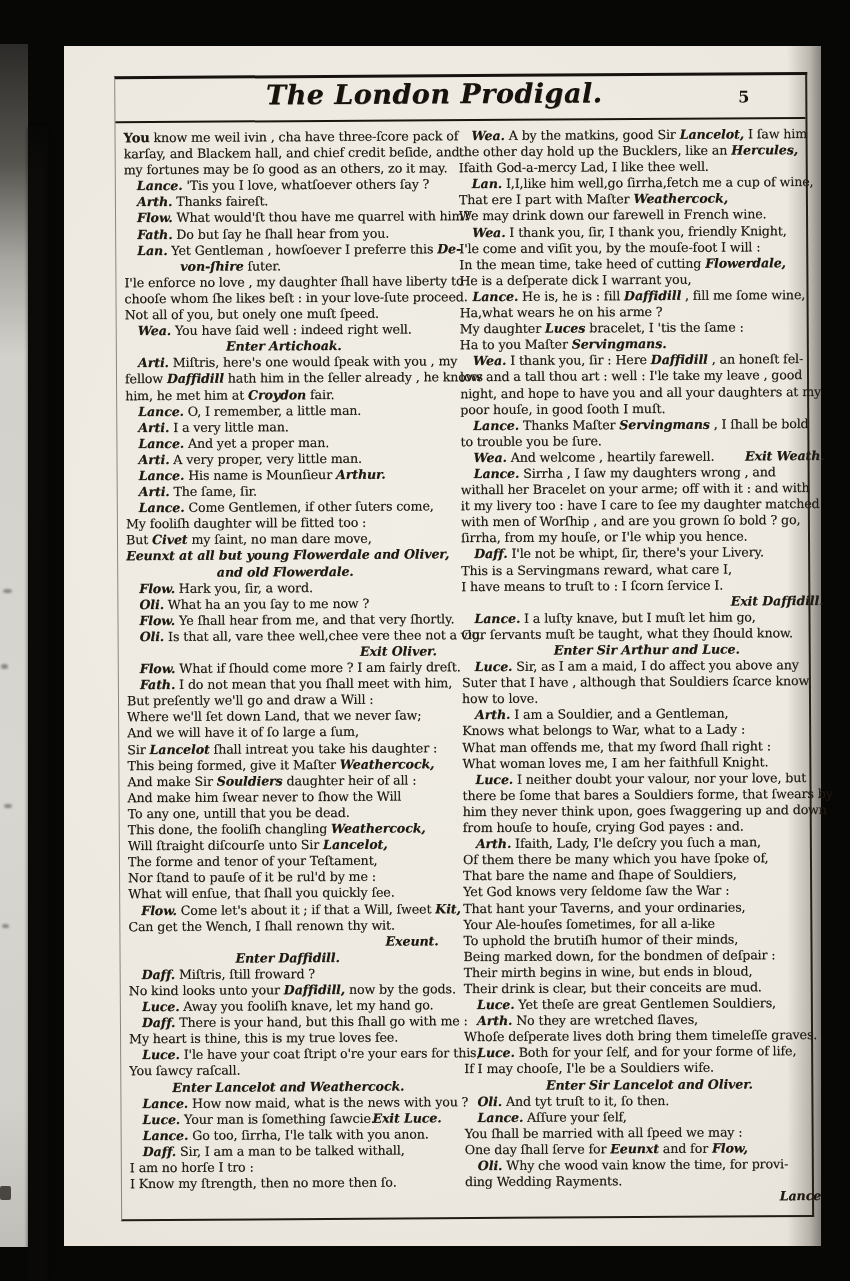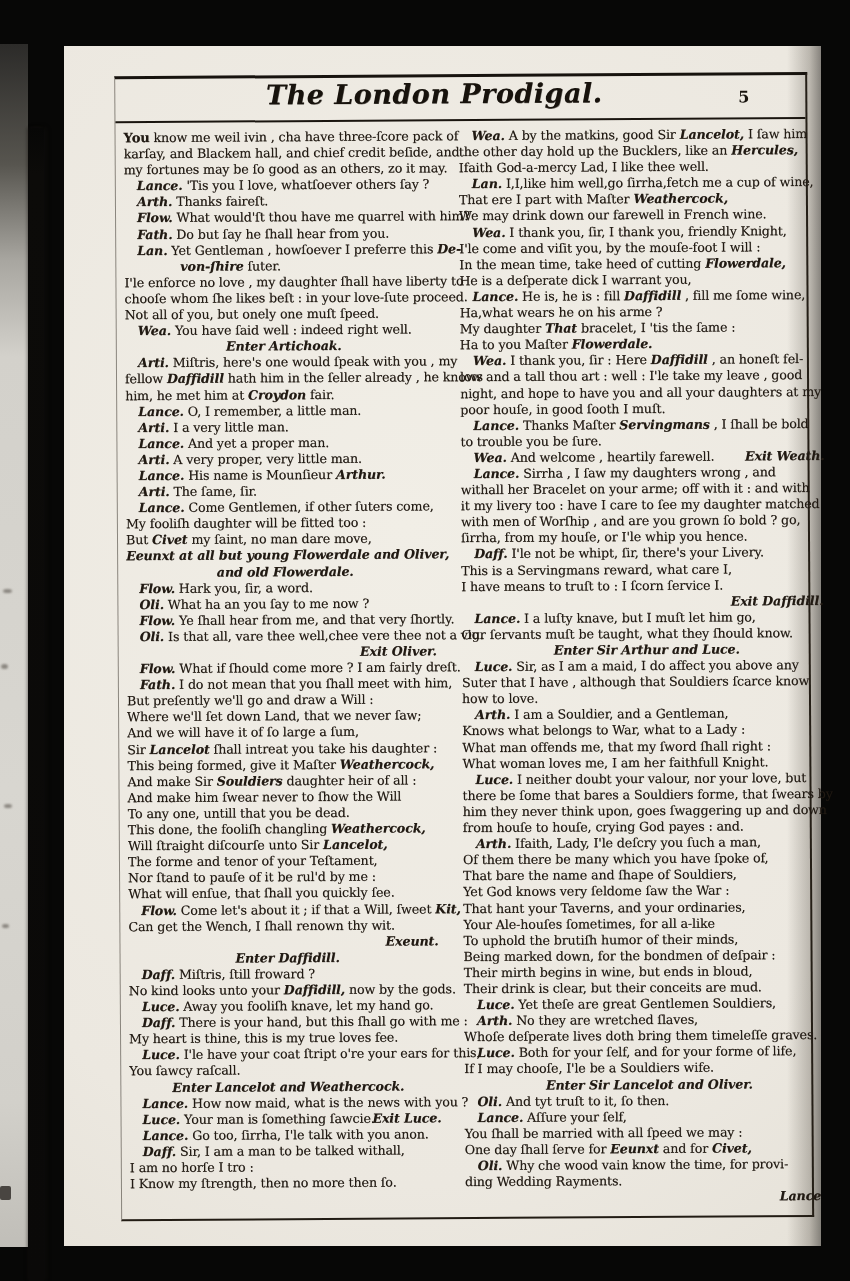--- a/index.html
+++ b/index.html
@@ -158,22 +158,22 @@
             <div class="line fl">Ifaith God-a-mercy Lad, I like thee well.</div>
             <div class="line sp"><i>Lan.</i> I,I,like him well,go ſirrha,fetch me a cup of wine,</div>
             <div class="line fl">That ere I part with Maſter <i>Weathercock,</i></div>
             <div class="line fl">We may drink down our farewell in French wine.</div>
             <div class="line sp"><i>Wea.</i> I thank you, ſir, I thank you, friendly Knight,</div>
             <div class="line fl">I'le come and viſit you, by the mouſe-foot I will :</div>
             <div class="line fl">In the mean time, take heed of cutting <i>Flowerdale,</i></div>
             <div class="line fl">He is a deſperate dick I warrant you,</div>
             <div class="line sp"><i>Lance.</i> He is, he is : fill <i>Daffidill</i> , fill me ſome wine,</div>
             <div class="line fl">Ha,what wears he on his arme ?</div>
-            <div class="line fl">My daughter <i>That</i> bracelet, I 'tis the ſame :</div>
-            <div class="line fl">Ha to you Maſter <i>Flowerdale.</i></div>
+            <div class="line fl">My daughter <i>Luces</i> bracelet, I 'tis the ſame :</div>
+            <div class="line fl">Ha to you Maſter <i>Servingmans.</i></div>
             <div class="line sp"><i>Wea.</i> I thank you, ſir : Here <i>Daffidill</i> , an honeſt fel-</div>
             <div class="line fl">low and a tall thou art : well : I'le take my leave , good</div>
             <div class="line fl">night, and hope to have you and all your daughters at my</div>
             <div class="line fl">poor houſe, in good ſooth I muſt.</div>
             <div class="line sp"><i>Lance.</i> Thanks Maſter <i>Servingmans</i> , I ſhall be bold</div>
             <div class="line fl">to trouble you be ſure.</div>
             <div class="line sp"><i>Wea.</i> And welcome , heartily farewell.<span class="line-right">Exit Weath.</span></div>
             <div class="line sp"><i>Lance.</i> Sirrha , I ſaw my daughters wrong , and</div>
             <div class="line fl">withall her Bracelet on your arme; off with it : and with</div>
             <div class="line fl">it my livery too :  have I care to ſee my daughter matched</div>
@@ -209,21 +209,21 @@
             <div class="line fl">Their drink is clear, but their conceits are mud.</div>
             <div class="line sp"><i>Luce.</i> Yet theſe are great Gentlemen Souldiers,</div>
             <div class="line sp"><i>Arth.</i> No they are wretched ſlaves,</div>
             <div class="line fl">Whoſe deſperate lives doth bring them timeleſſe graves.</div>
             <div class="line sp"><i>Luce.</i> Both for your ſelf, and for your forme of life,</div>
             <div class="line fl">If I may chooſe, I'le be a Souldiers wife.</div>
             <div class="line ct">Enter Sir Lancelot and Oliver.</div>
             <div class="line sp"><i>Oli.</i> And tyt truſt to it, ſo then.</div>
             <div class="line sp"><i>Lance.</i> Aſſure your ſelf,</div>
             <div class="line fl">You ſhall be married with all ſpeed we may :</div>
-            <div class="line fl">One day ſhall ſerve for <i>Eeunxt</i> and for <i>Civet,</i></div>
+            <div class="line fl">One day ſhall ſerve for <i>Eeunxt</i> and for <i>Flow,</i></div>
             <div class="line sp"><i>Oli.</i> Why  che wood vain know the time, for provi-</div>
             <div class="line fl">ding Wedding Rayments.</div>
             <div class="line cw">Lance</div>
           </div>
       </div>
     </div>
   </div>
 </div>
 
 <div class="gutter"></div>

